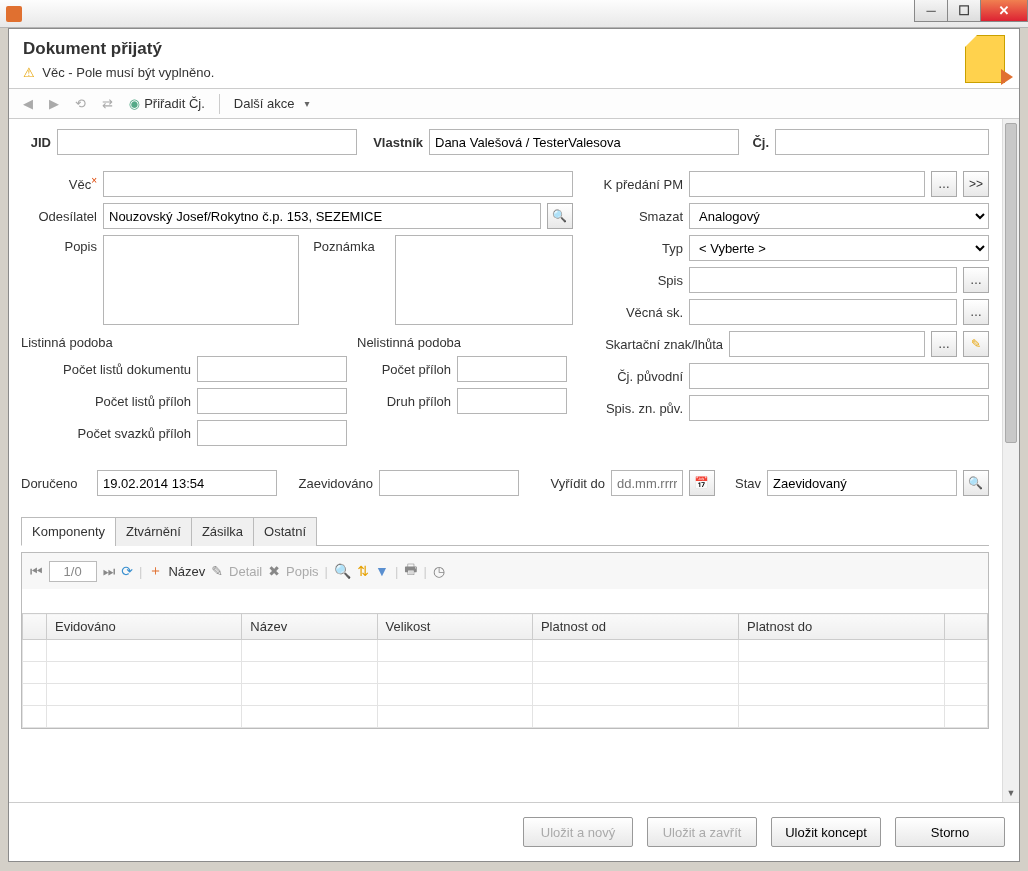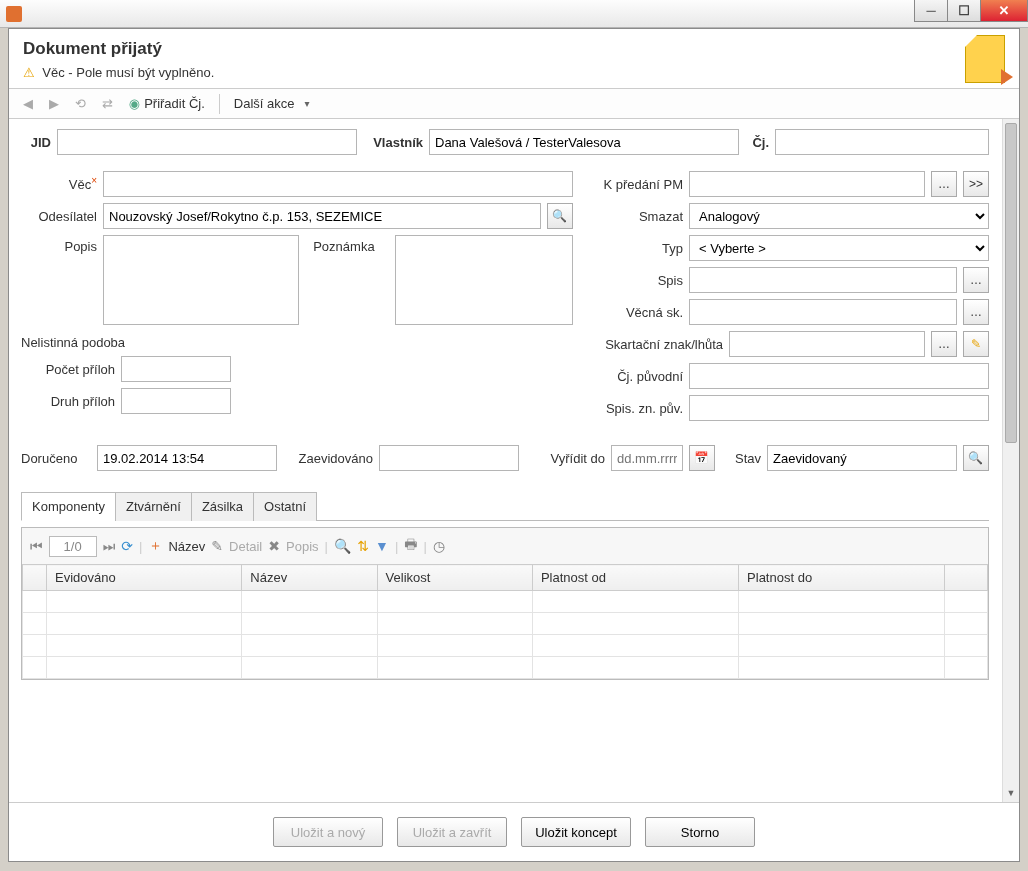--- a/index.html
+++ b/index.html
@@ -103,28 +103,28 @@
   padding:6px 10px; border:1px solid #bbb; border-bottom:none; background:#f0f0f0;
   margin-right:-1px; cursor:pointer; position:relative; top:1px;
 }
 .tab.active { background:#fff; border-bottom:1px solid #fff; }
 .grid-toolbar {
   display:flex; align-items:center; gap:6px; padding:6px 8px; background:#f7f7f7;
 }
 .pager-box { border:1px solid #bbb; padding:2px 14px; color:#888; background:#fff; }
 .grid-icon { color:#888; font-size:14px; }
 .grid-icon.enabled { color:#e07030; }
-table.grid { width:100%; border-collapse:collapse; }
+table.grid { width:100%; border-collapse:collapse;margin-top:24px; }
 table.grid th {
   background:linear-gradient(#fafafa,#eee); border:1px solid #ccc; padding:5px 8px;
   font-weight:normal; color:#333; text-align:left;
 }
 table.grid td { border:1px solid #e3e3e3; height:22px; }
 .footer-bar {
-  border-top:1px solid #ccc; padding:14px; display:flex; justify-content:center; gap:14px;
+  border-top:1px solid #ccc; padding:14px; display:flex; justify-content:flex-end; gap:14px;
   background:#fff; margin-top:auto;
 }
 .footer-bar button {
   min-width:110px; height:30px; border:1px solid #999; background:linear-gradient(#fff,#e8e8e8);
   font-size:13px; cursor:pointer; border-radius:2px;
 }
 .footer-bar button.disabled { color:#aaa; }
 .scrollbar-v {
   position:absolute; right:0; top:0; bottom:0; width:17px; background:#f0f0f0;
   border-left:1px solid #ddd;
@@ -207,20 +207,35 @@
               </div>
         </div>
         <div class="row" style="align-items:flex-start">
           <span class="lbl" style="width:76px; padding-top:4px">Popis</span>
           <textarea class="txt" style="flex: 1 1 0%; height: 90px;"></textarea>
           <span class="lbl" style="width:76px; padding-top:4px; text-align:left; margin-left:8px">Poznámka</span>
           <textarea class="txt" style="flex: 0.9 1 0%; height: 90px;"></textarea>
         </div>
 
         <div class="cols" style="margin-top:4px">
+          <div style="flex:1.1">
+            <div class="section-title">Listinná podoba</div>
+            <div class="row">
+                  <span class="lbl" style="width:170px">Počet listů dokumentu</span>
+                  <input class="txt" style="width: 150px;">
+                </div>
+            <div class="row">
+                  <span class="lbl" style="width:170px">Počet listů příloh</span>
+                  <input class="txt" style="width: 150px;">
+                </div>
+            <div class="row">
+                  <span class="lbl" style="width:170px">Počet svazků příloh</span>
+                  <input class="txt" style="width: 150px;">
+                </div>
+          </div>
           <div style="flex:0.9">
             <div class="section-title">Nelistinná podoba</div>
             <div class="row">
                   <span class="lbl" style="width:94px">Počet příloh</span>
                   <input class="txt" style="width: 110px;">
                 </div>
             <div class="row">
                   <span class="lbl" style="width:94px">Druh příloh</span>
                   <input class="txt" style="width: 110px;">
                 </div>

